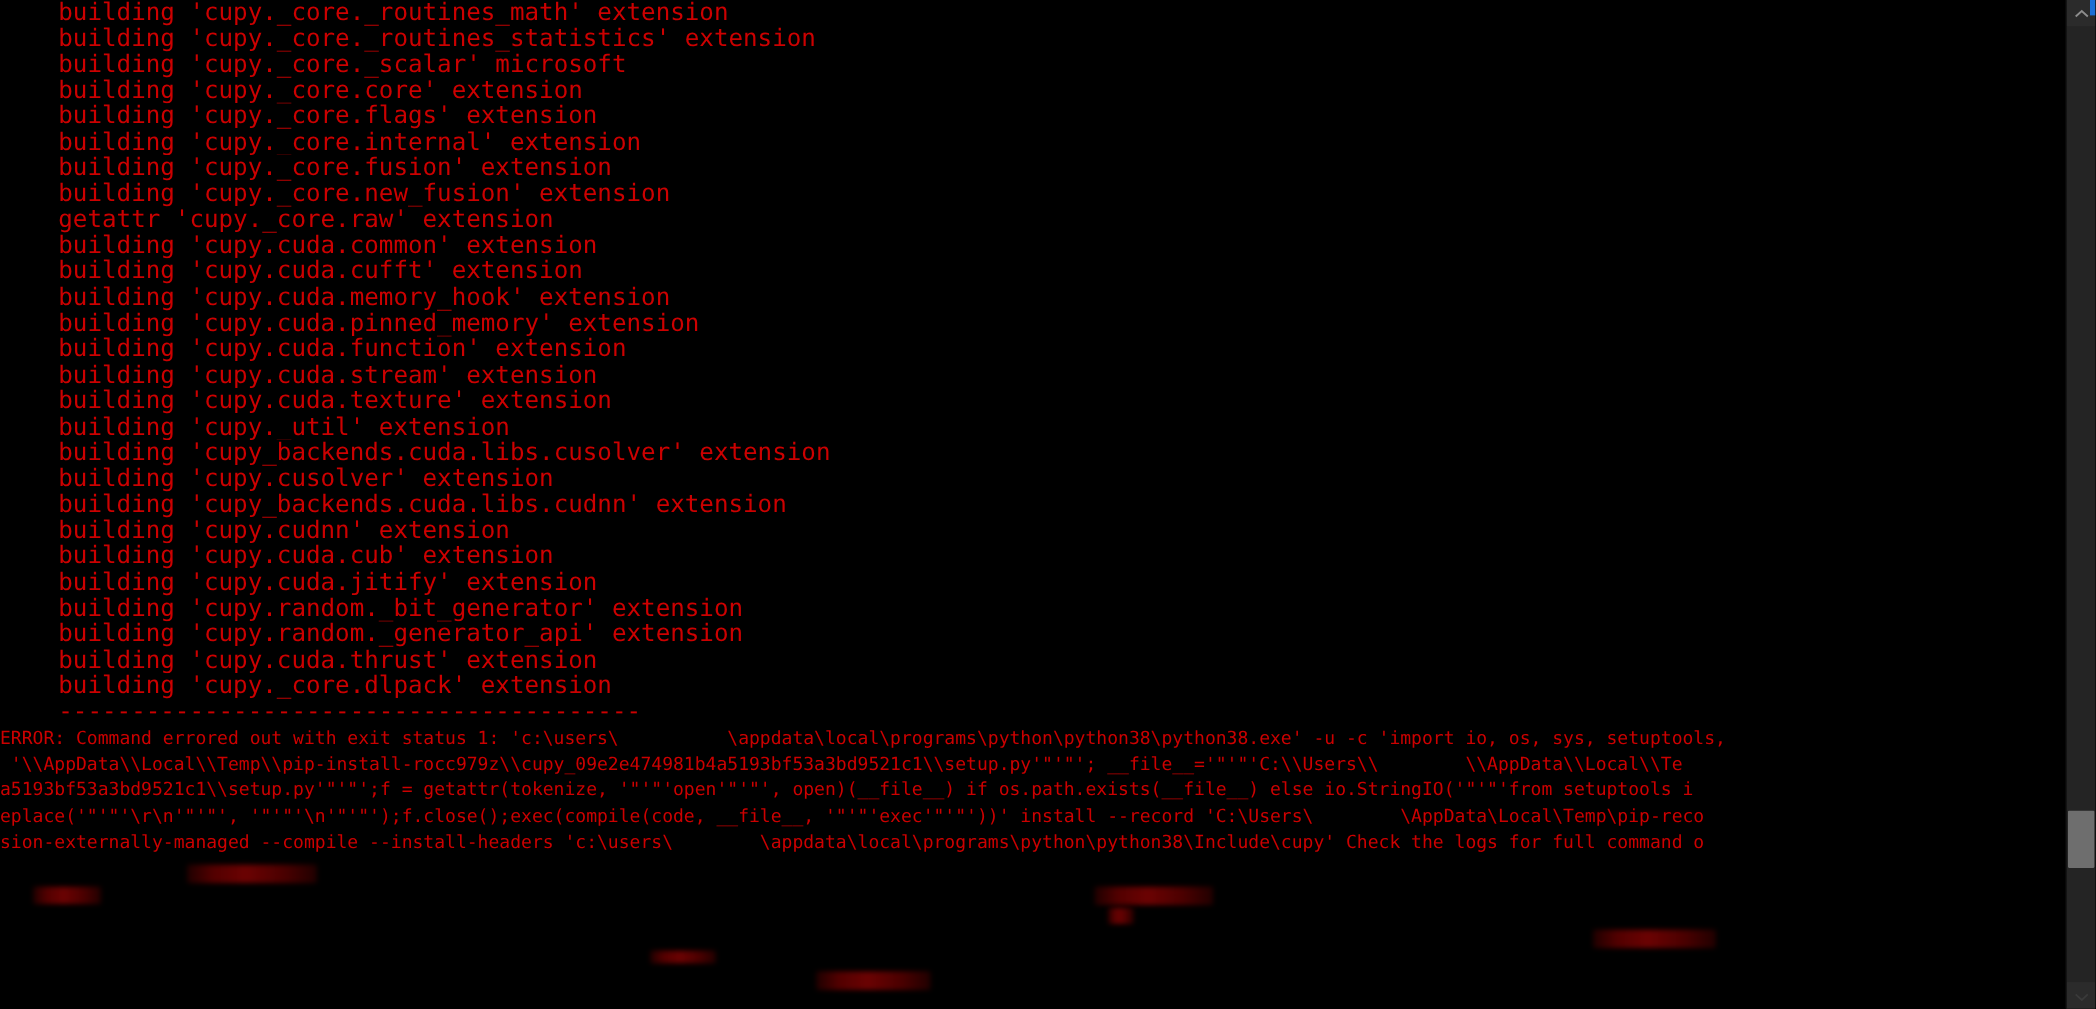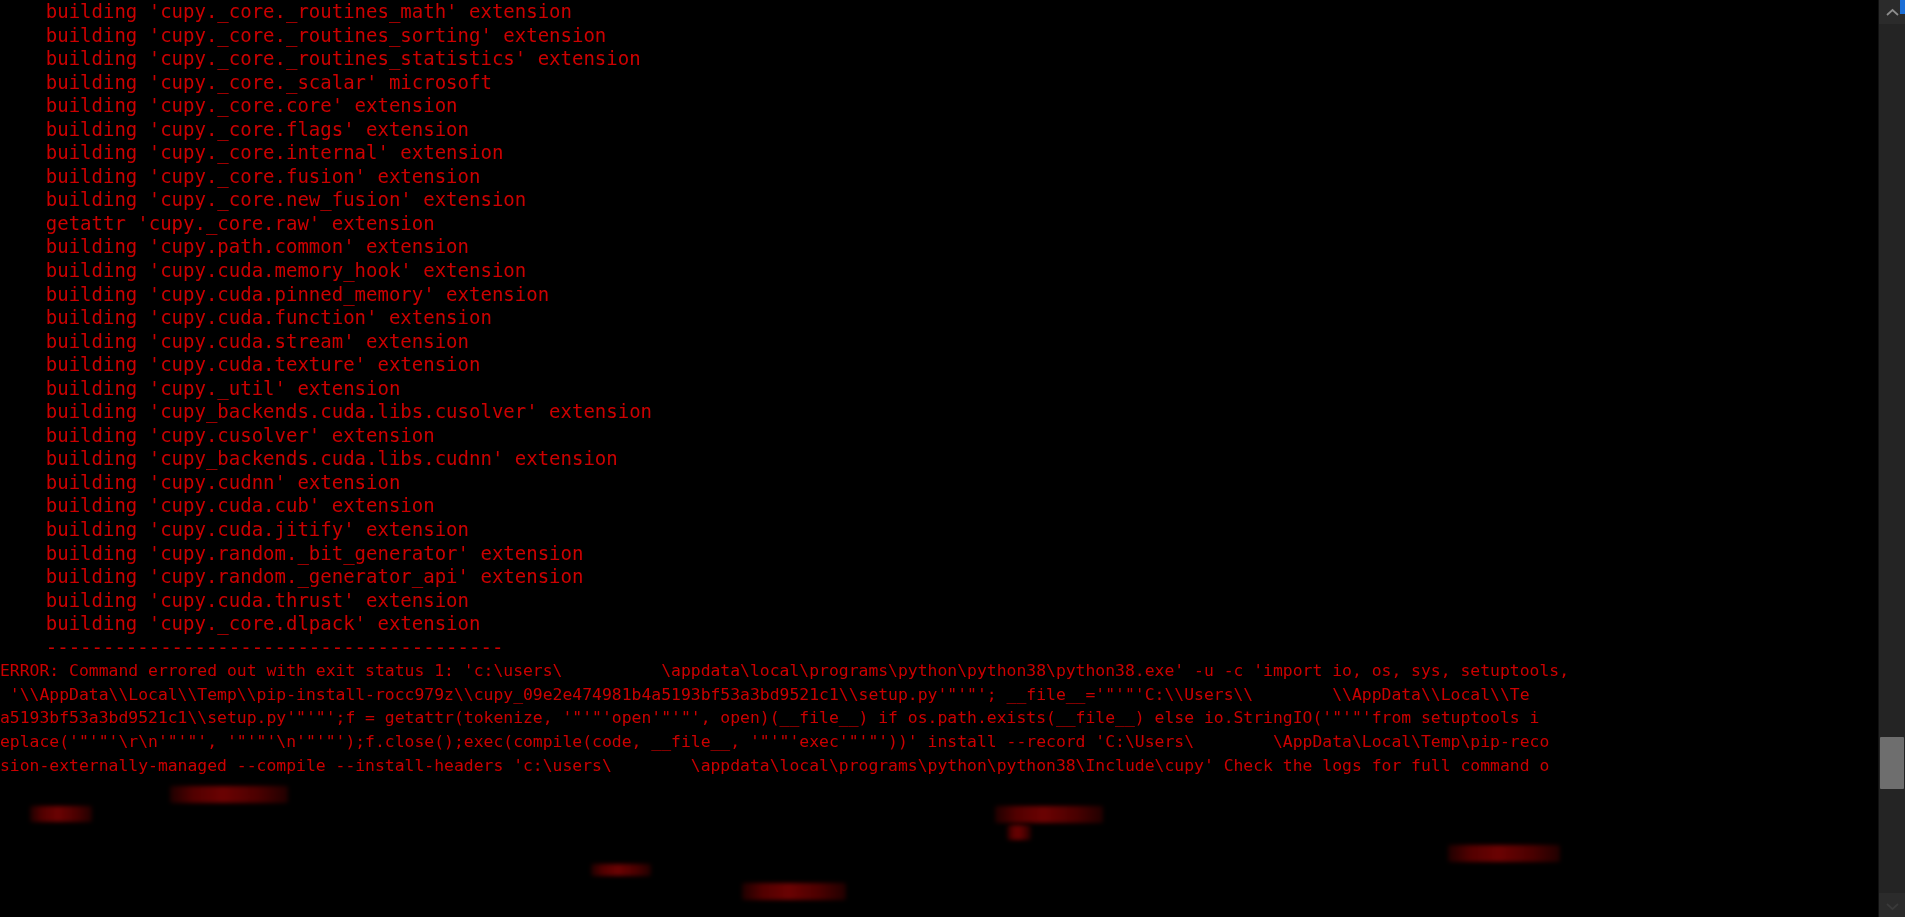--- a/index.html
+++ b/index.html
@@ -26,21 +26,21 @@
   #console-output {
     position: relative;
     flex: 1 1 auto;
     height: 917px;
     overflow: hidden;
     padding: 0 0 0 0;
   }
 
   .line {
     color: #cc0000;
-    font-size: 19px;
+    font-size: 22px;
     line-height: 23.55px;
     height: 23.55px;
     white-space: pre;
     letter-spacing: 0px;
     font-family: "DejaVu Sans Mono", "Liberation Mono", monospace;
     overflow: hidden;
   }
 
   
   .line.err {
@@ -97,30 +97,30 @@
   }
 </style>
 </head>
 <body>
 
 <div id="terminal">
 
   <div id="console-output">
     <div id="lines-host">
         <div class="line">    building 'cupy._core._routines_math' extension</div>
-        <div class="line">    building 'cupy._core._routines_sorting' extension</div>
         <div class="line">    building 'cupy._core._routines_statistics' extension</div>
         <div class="line">    building 'cupy._core._scalar' microsoft</div>
         <div class="line">    building 'cupy._core.core' extension</div>
         <div class="line">    building 'cupy._core.flags' extension</div>
         <div class="line">    building 'cupy._core.internal' extension</div>
         <div class="line">    building 'cupy._core.fusion' extension</div>
         <div class="line">    building 'cupy._core.new_fusion' extension</div>
         <div class="line">    getattr 'cupy._core.raw' extension</div>
-        <div class="line">    building 'cupy.path.common' extension</div>
+        <div class="line">    building 'cupy.cuda.common' extension</div>
+        <div class="line">    building 'cupy.cuda.cufft' extension</div>
         <div class="line">    building 'cupy.cuda.memory_hook' extension</div>
         <div class="line">    building 'cupy.cuda.pinned_memory' extension</div>
         <div class="line">    building 'cupy.cuda.function' extension</div>
         <div class="line">    building 'cupy.cuda.stream' extension</div>
         <div class="line">    building 'cupy.cuda.texture' extension</div>
         <div class="line">    building 'cupy._util' extension</div>
         <div class="line">    building 'cupy_backends.cuda.libs.cusolver' extension</div>
         <div class="line">    building 'cupy.cusolver' extension</div>
         <div class="line">    building 'cupy_backends.cuda.libs.cudnn' extension</div>
         <div class="line">    building 'cupy.cudnn' extension</div>

